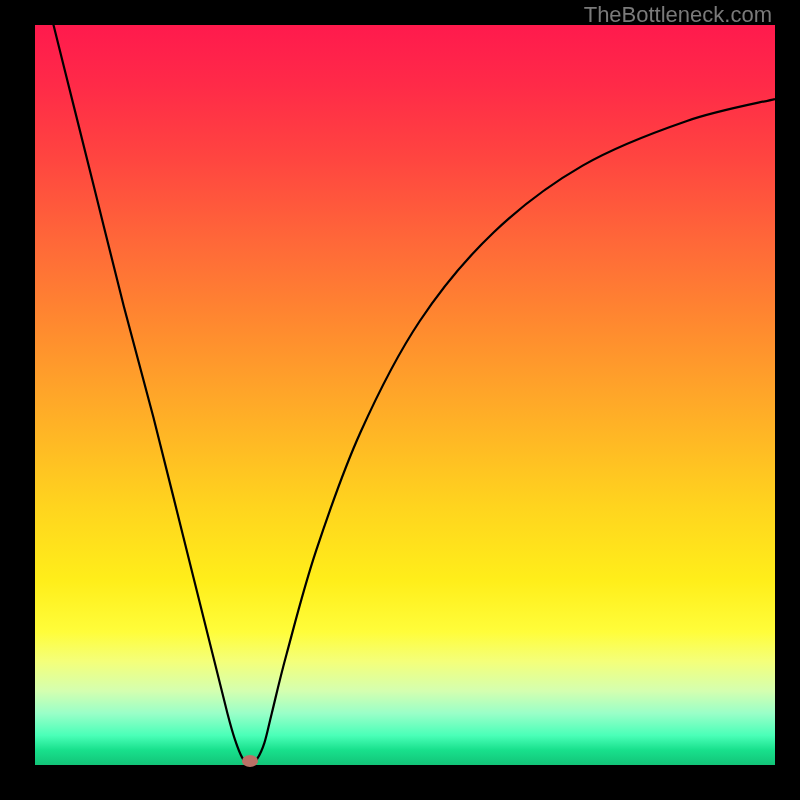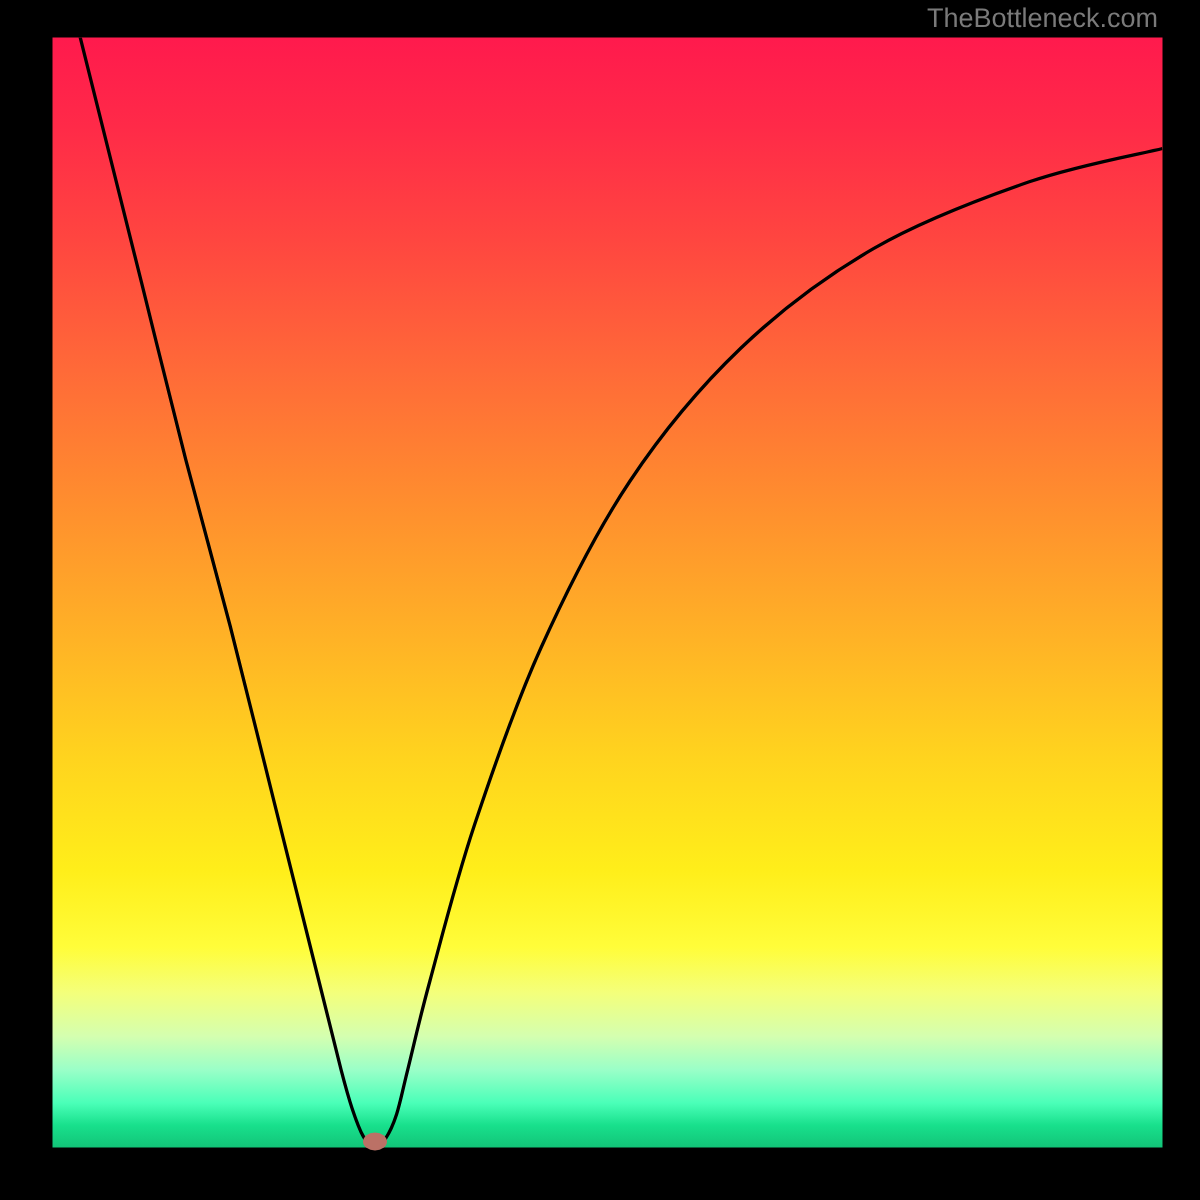--- a/index.html
+++ b/index.html
@@ -31,21 +31,21 @@
       #9affc8 93%,
       #4affb8 96%,
       #18e08c 98%,
       #12c478 100%);
   }
   .watermark {
     position: absolute;
     top: 2px;
     right: 28px;
     font-family: Arial, Helvetica, sans-serif;
-    font-size: 18px;
+    font-size: 22px;
     font-weight: 500;
     color: #7a7a7a;
     letter-spacing: 0;
   }
   svg.curve {
     position: absolute;
     inset: 0;
     width: 100%;
     height: 100%;
   }

